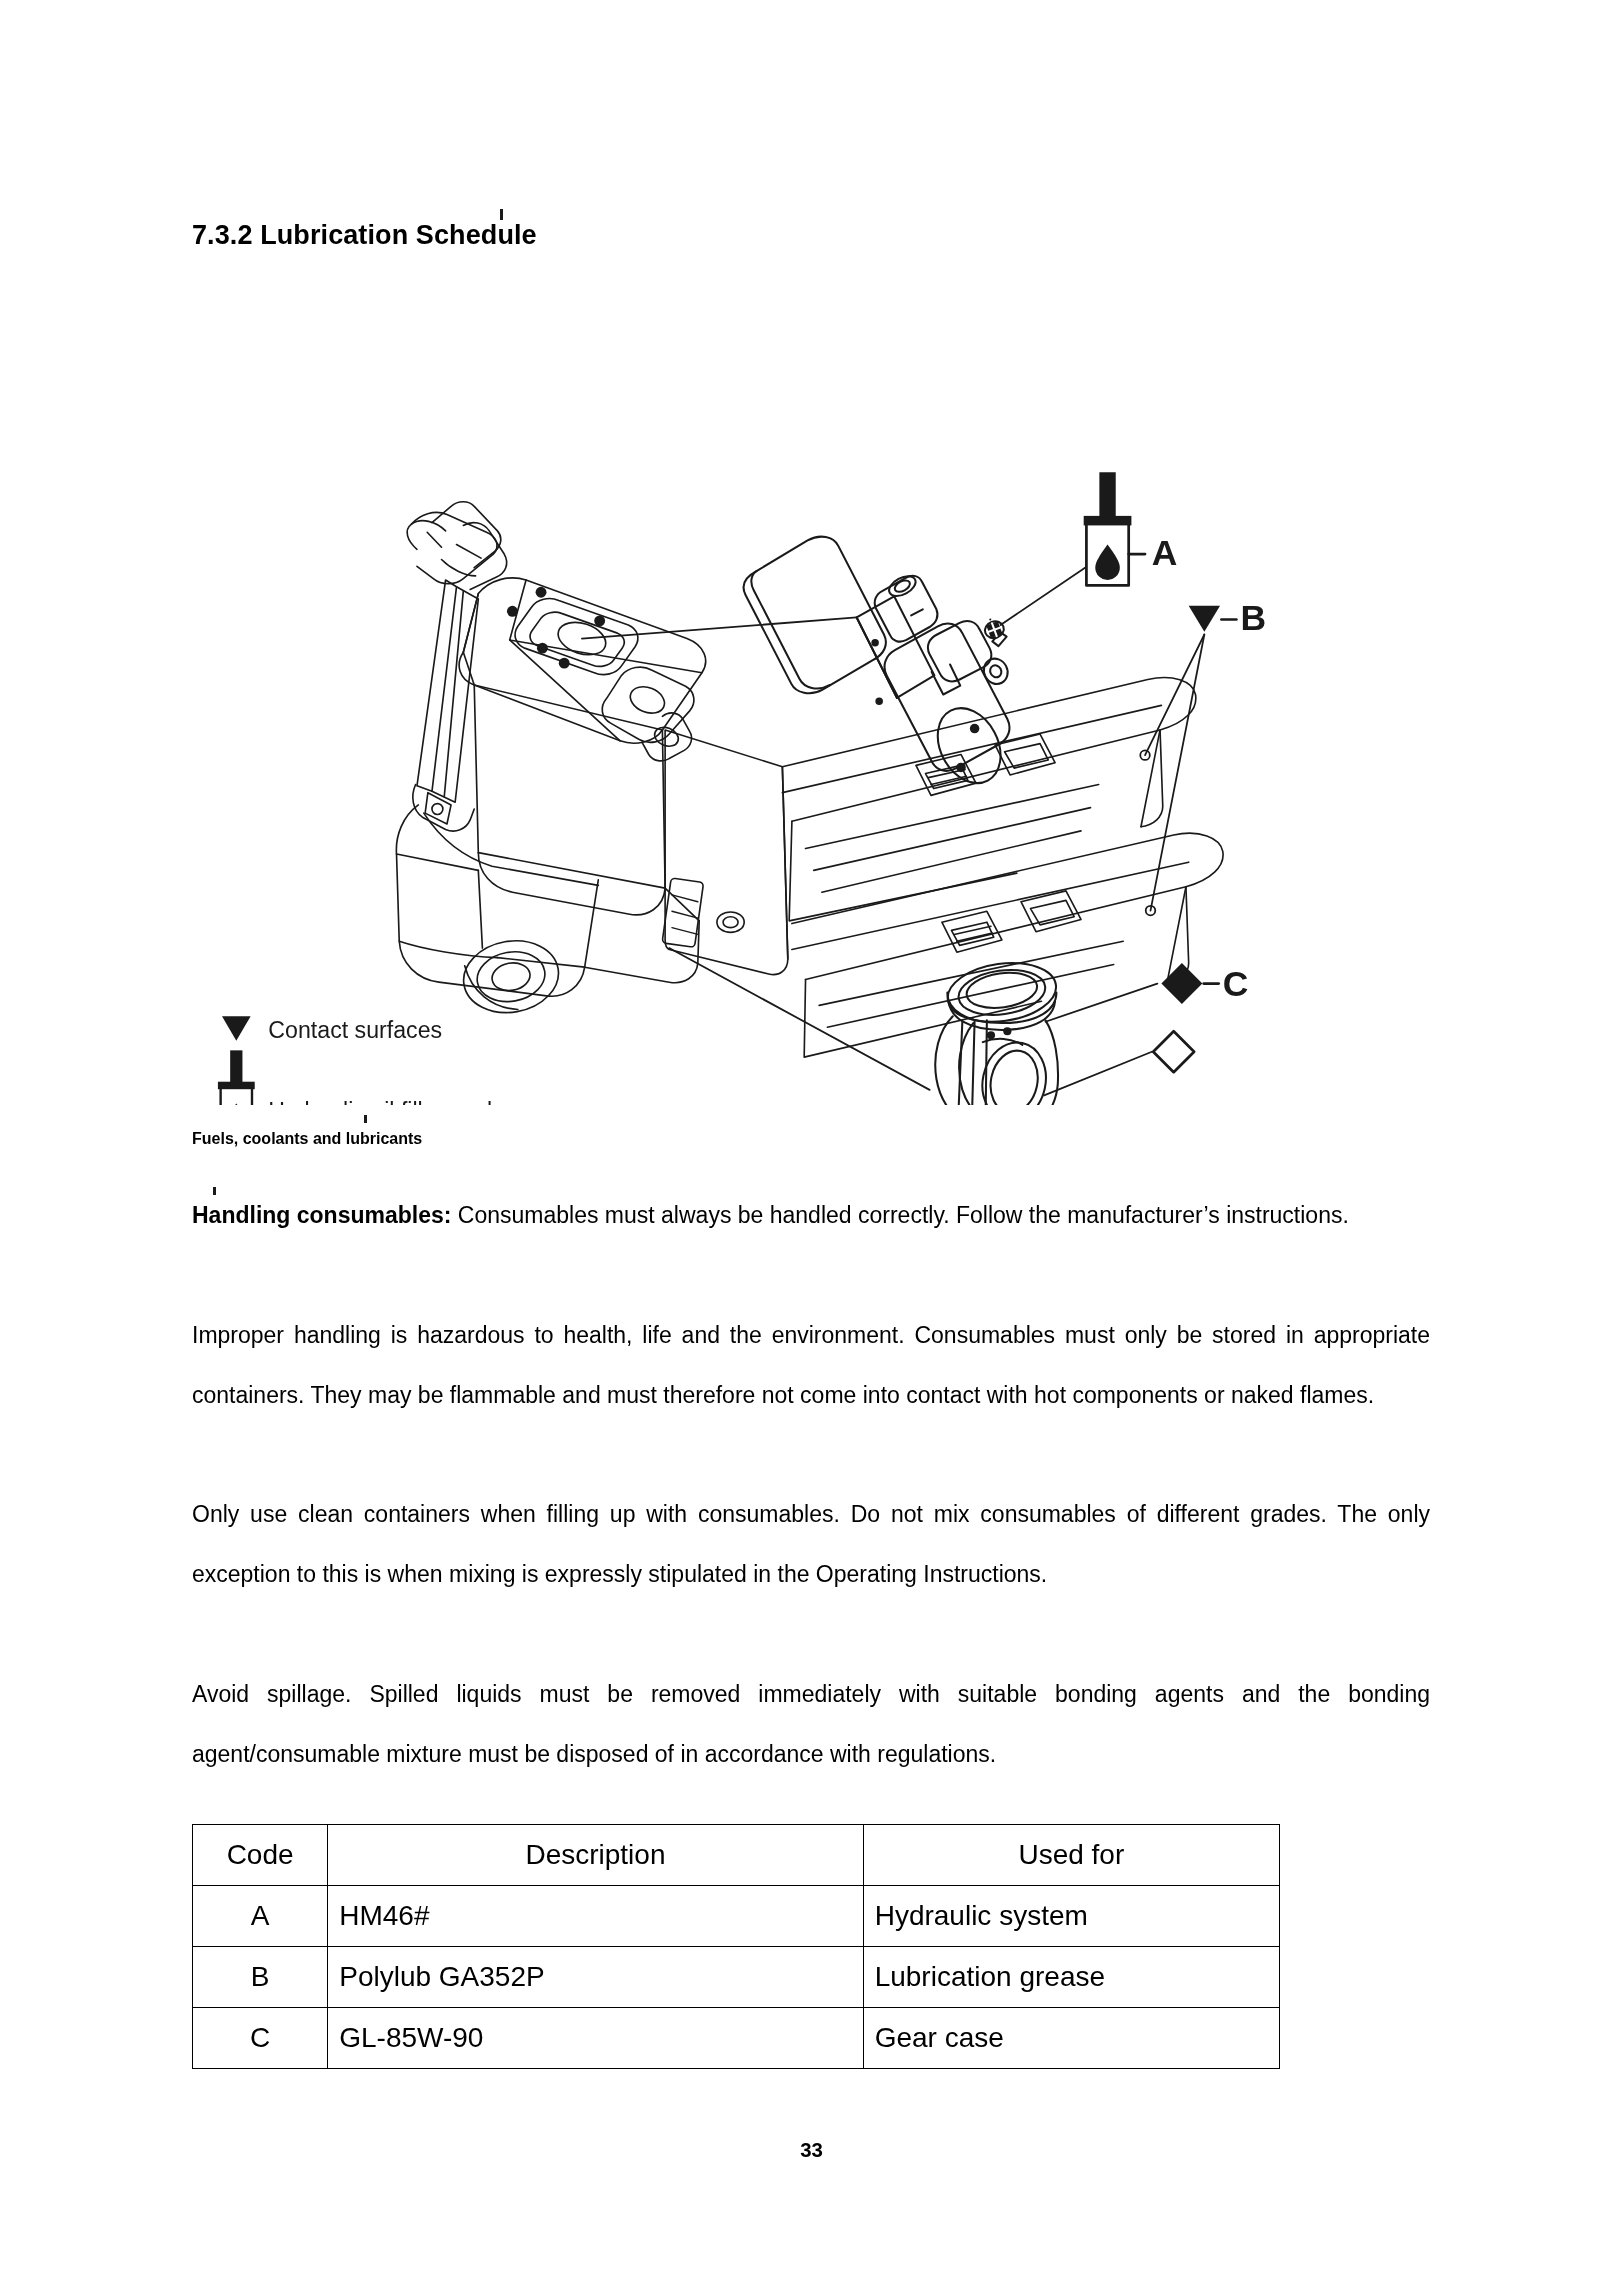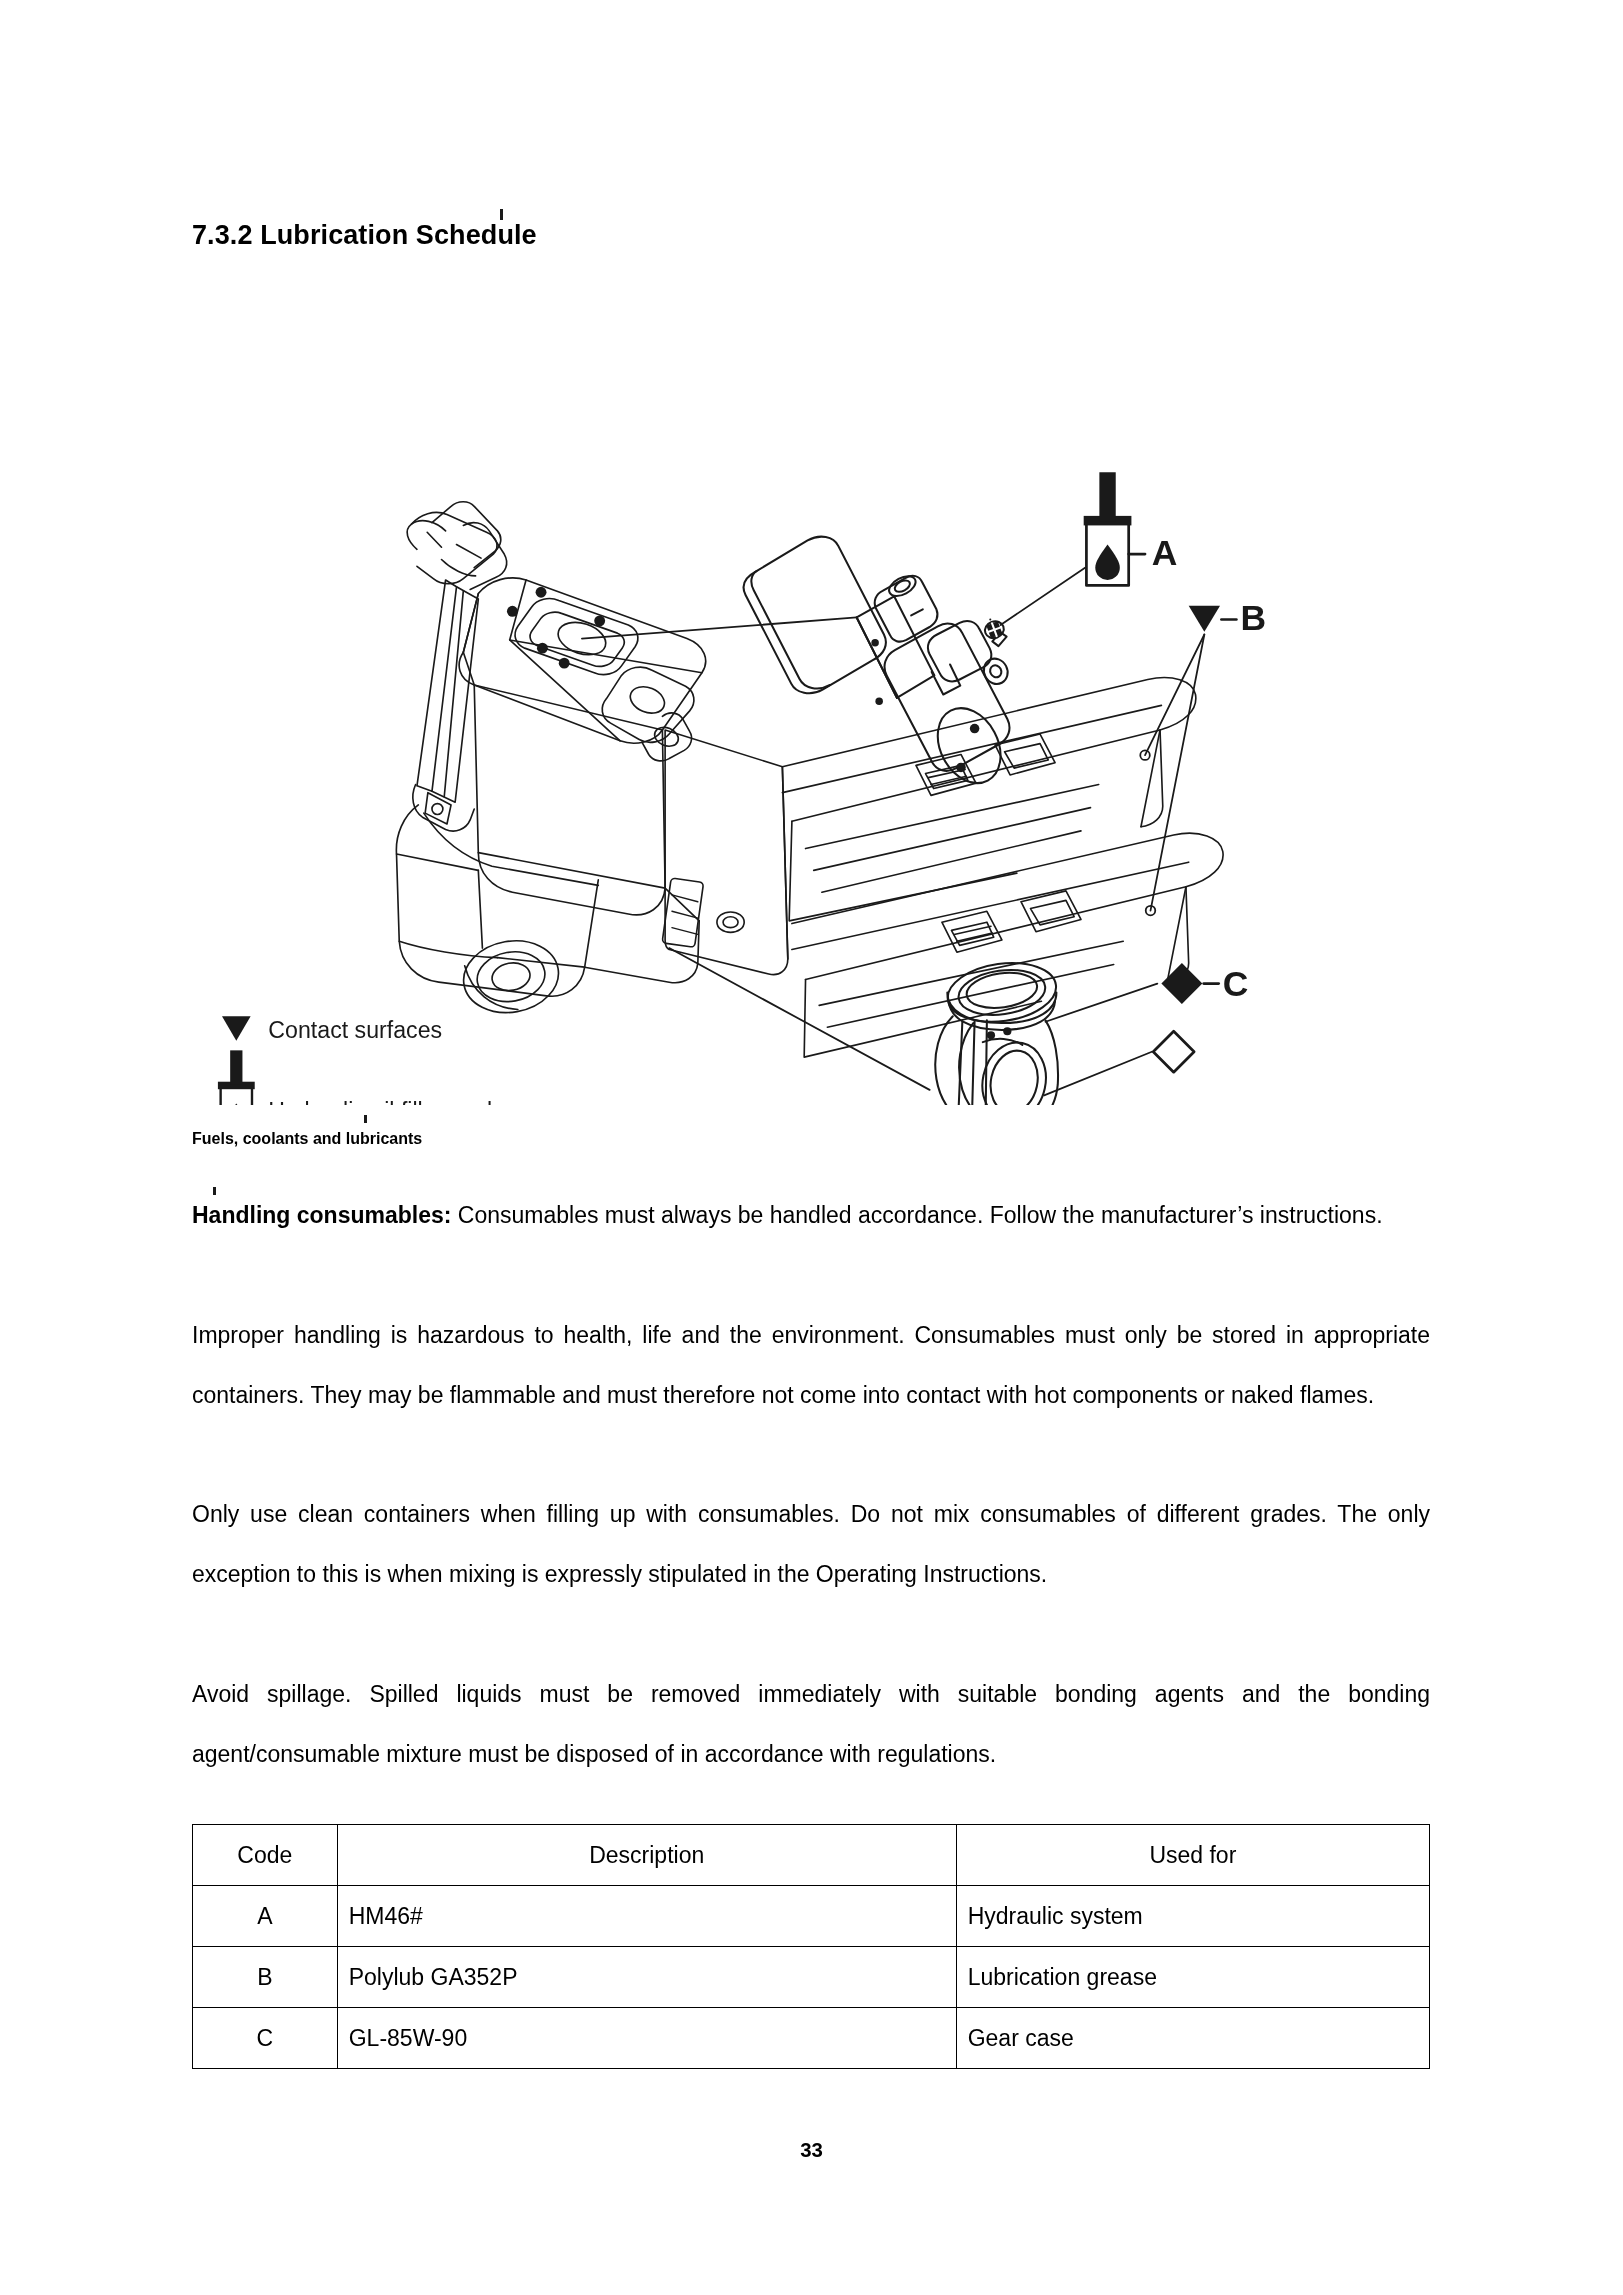--- a/index.html
+++ b/index.html
@@ -67,23 +67,23 @@
     font-weight: bold;
     line-height: 41px;
     white-space: nowrap;
   }
 
   
   .spec-table {
     position: absolute;
     left: 192px;
     top: 1824px;
-    width: 1238px;
+    width: 1088px;
     border-collapse: collapse;
-    font-size: 23px;
+    font-size: 28px;
   }
   .spec-table td, .spec-table th {
     border: 1.4px solid #000000;
     height: 60px;
     padding: 0 11px;
     font-weight: normal;
   }
   .col-code  { width: 127px;  text-align: center; }
   .col-desc  { width: 634px;  text-align: left; }
   .col-used  { width: 477px;  text-align: left; }
@@ -372,21 +372,21 @@
       <text x="112" y="1290" font-family="Liberation Sans, sans-serif" font-size="34" fill="#1a1a1a">Hydraulic oil filler neck</text>
       <text x="112" y="1390" font-family="Liberation Sans, sans-serif" font-size="34" fill="#1a1a1a">Transmission oil filler neck</text>
       <text x="112" y="1470" font-family="Liberation Sans, sans-serif" font-size="34" fill="#1a1a1a">Transmission oil drain plug</text>
     </svg>
   </div>
 
   <div class="subhead" style="top:1118px;">Fuels, coolants and lubricants</div>
   <div class="scan-speck" style="left:364px; top:1115px; width:2.7px; height:8.2px;"></div>
 
   <div class="body-block" style="top:1185px;">
-    <p><span class="bold-lead">Handling consumables:</span><span> Consumables must always be handled accordance. Follow the manufacturer’s instructions.</span></p>
+    <p><span class="bold-lead">Handling consumables:</span><span> Consumables must always be handled correctly. Follow the manufacturer’s instructions.</span></p>
   </div>
   <div class="scan-speck" style="left:213px; top:1187px; width:2.7px; height:8.2px;"></div>
 
   <div class="body-block" style="top:1305px;">
     <p>Improper handling is hazardous to health, life and the environment. Consumables must only be stored in appropriate containers. They may be flammable and must therefore not come into contact with hot components or naked flames.</p>
   </div>
 
   <div class="body-block" style="top:1664px;">
     <p>Avoid spillage. Spilled liquids must be removed immediately with suitable bonding agents and the bonding agent/consumable mixture must be disposed of in accordance with regulations.</p>
   </div>

